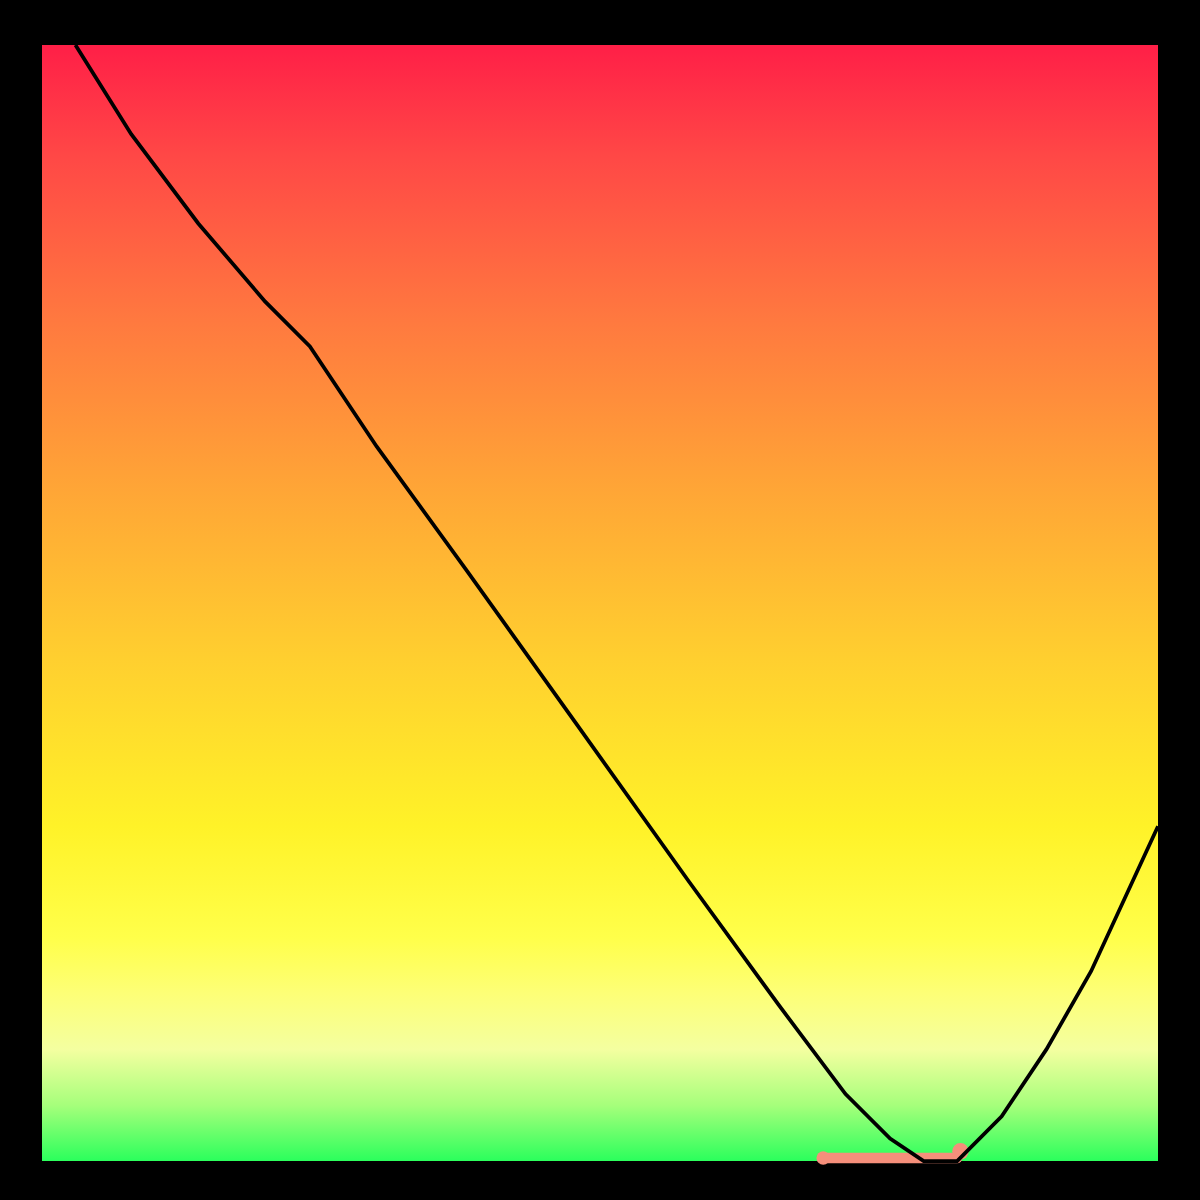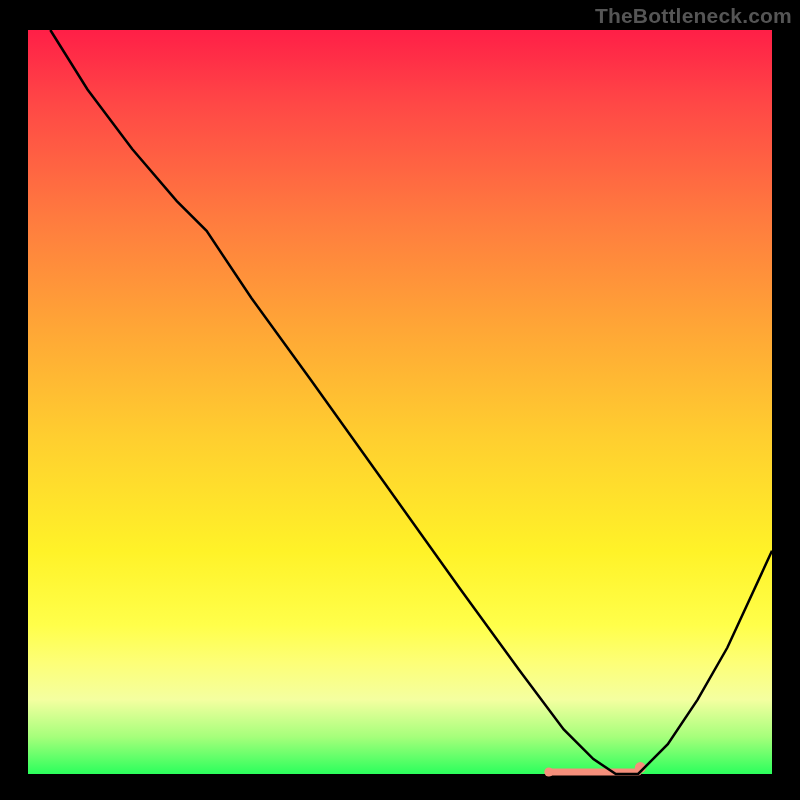--- a/index.html
+++ b/index.html
@@ -51,21 +51,20 @@
     position: absolute;
     left: 0;
     top: 0;
   }
 </style>
 </head>
 <body>
 
 <div class="container">
 
-  <div class="watermark">TheBottleneck.com</div>
 
   <div class="plot-area"></div>
 
   <svg class="svg-layer" width="800" height="800" viewBox="0 0 800 800">
     <g>
       <line id="marker-line" stroke-linecap="round" x1="548.8" y1="772" x2="638.0799999999999" y2="772" stroke="#f58f7b" stroke-width="7"></line>
       <circle id="marker-dot-start" cx="548.8" cy="772" r="4.5" fill="#f58f7b"></circle>
       <circle id="marker-dot-end" cx="640.312" cy="767.536" r="5.5" fill="#f58f7b"></circle>
     </g>
     <path id="curve" fill="none" stroke="#000" stroke-width="2.5" d="M50.3 30.0 L87.5 89.5 L132.2 149.0 L176.8 201.1 L206.6 230.9 L251.2 297.8 L310.7 379.7 L385.1 483.8 L459.5 588.0 L519.0 669.8 L563.7 729.4 L593.4 759.1 L615.8 774.0 L638.1 774.0 L667.8 744.2 L697.6 699.6 L727.4 647.5 L772.0 550.8"></path>

